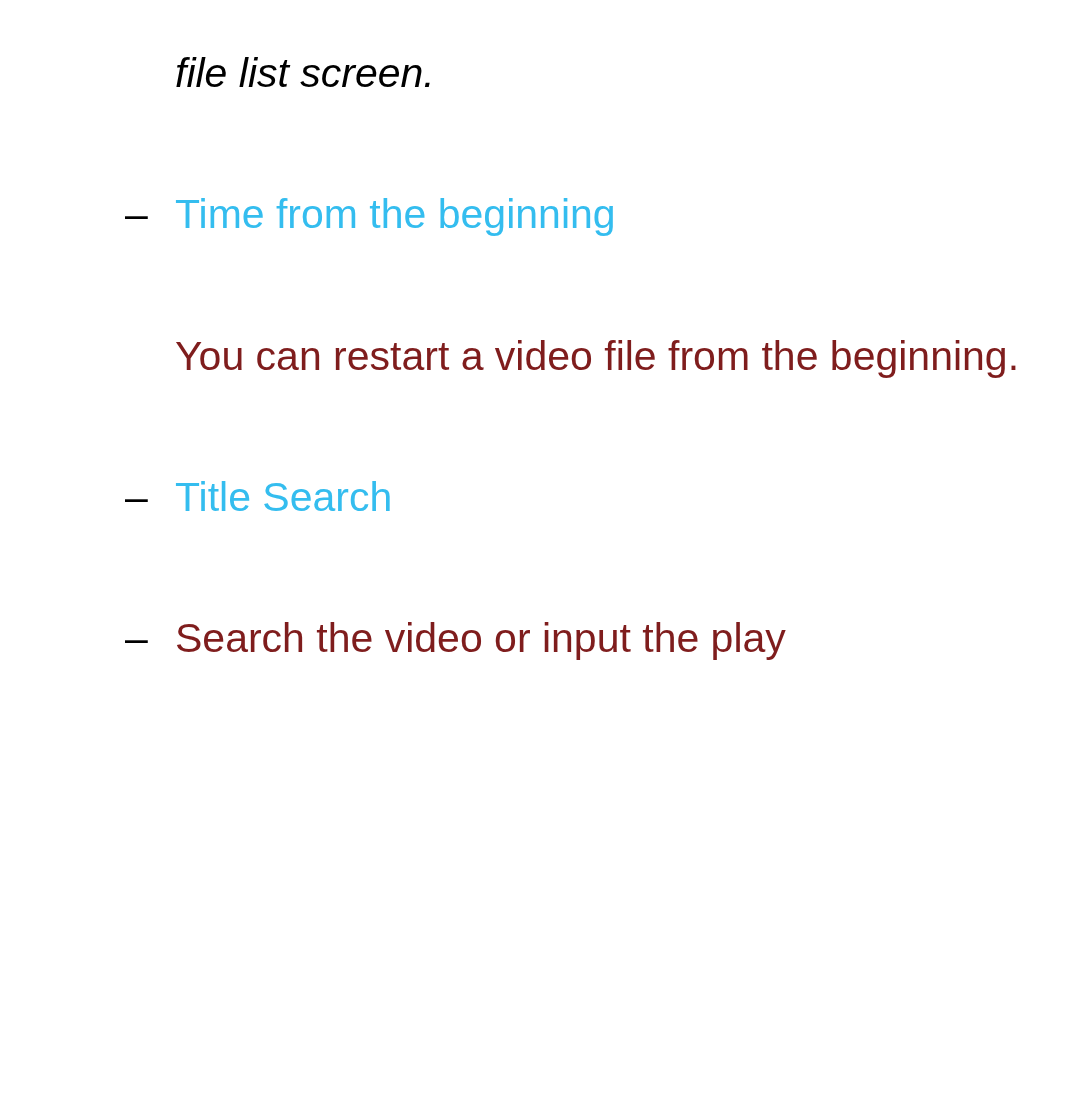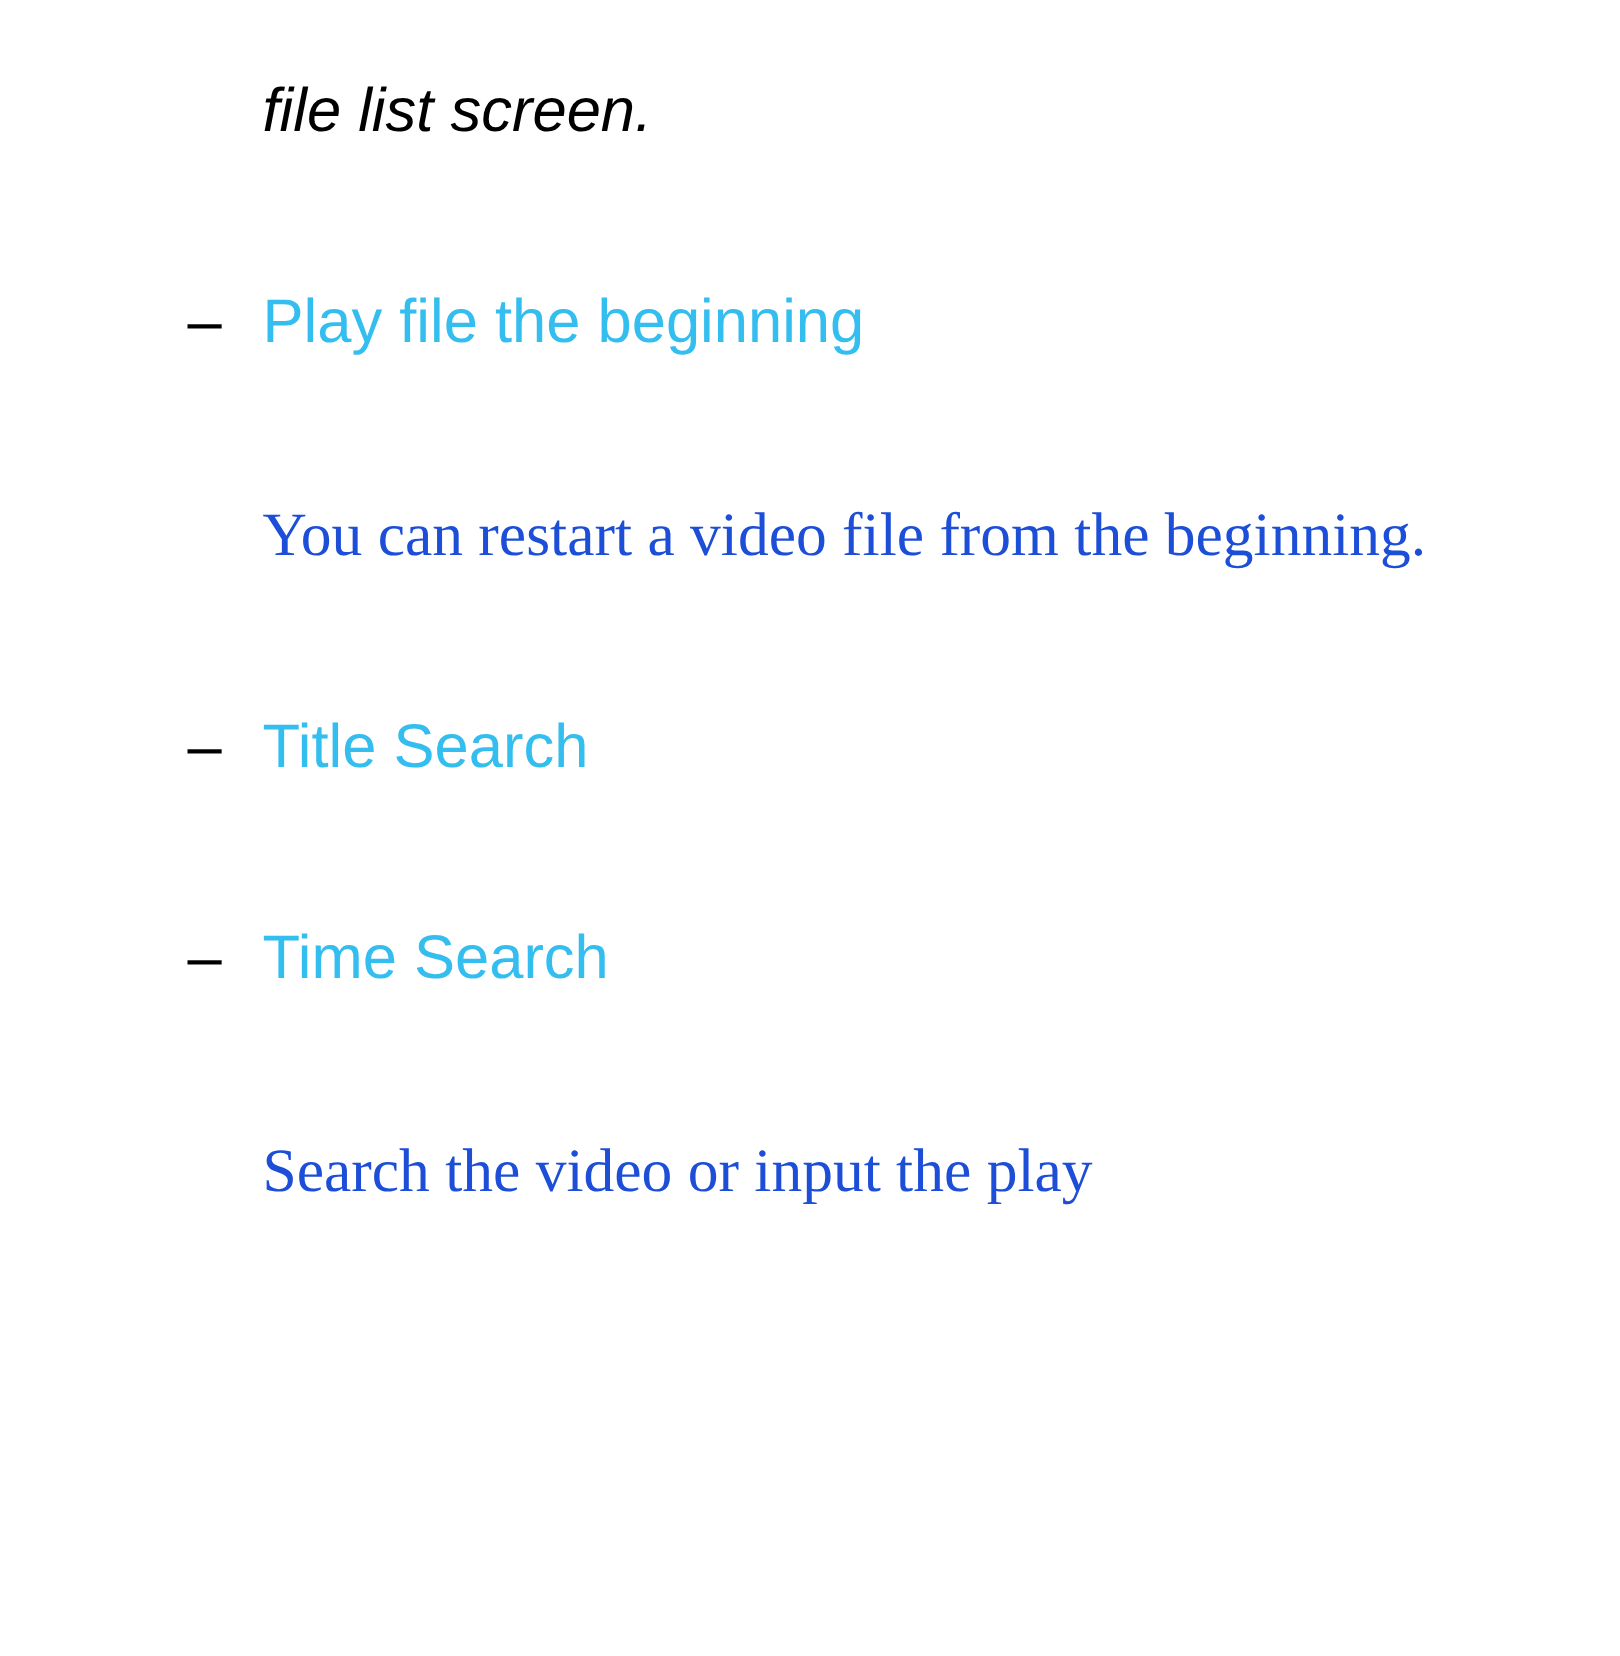--- a/index.html
+++ b/index.html
@@ -36,42 +36,40 @@
       top: 0;
       color: #000000;
       font-weight: normal;
     }
     .item-title {
       color: #34bdef;
       font-weight: normal;
       margin-bottom: 45px;
     }
     .item-desc {
-      color: #1d4ed8;
-      font-family: Liberation Serif, serif;
+      color: #7f1d1d;
     }
     .last-item {
       margin-bottom: 0;
     }
   </style>
 </head>
 <body>
 
 <div class="content">
   <div class="fragment">file list screen.</div>
 
   <div class="list-item">
     <span class="dash">–</span>
-    <div class="item-title">Play file the beginning</div>
+    <div class="item-title">Time from the beginning</div>
     <div class="item-desc">You can restart a video file from the beginning.</div>
   </div>
 
   <div class="list-item">
     <span class="dash">–</span>
     <div class="item-title">Title Search</div>
   </div>
 
   <div class="list-item last-item">
     <span class="dash">–</span>
-    <div class="item-title">Time Search</div>
     <div class="item-desc">Search the video or input the play</div>
   </div>
 </div>
 
 </body></html>

